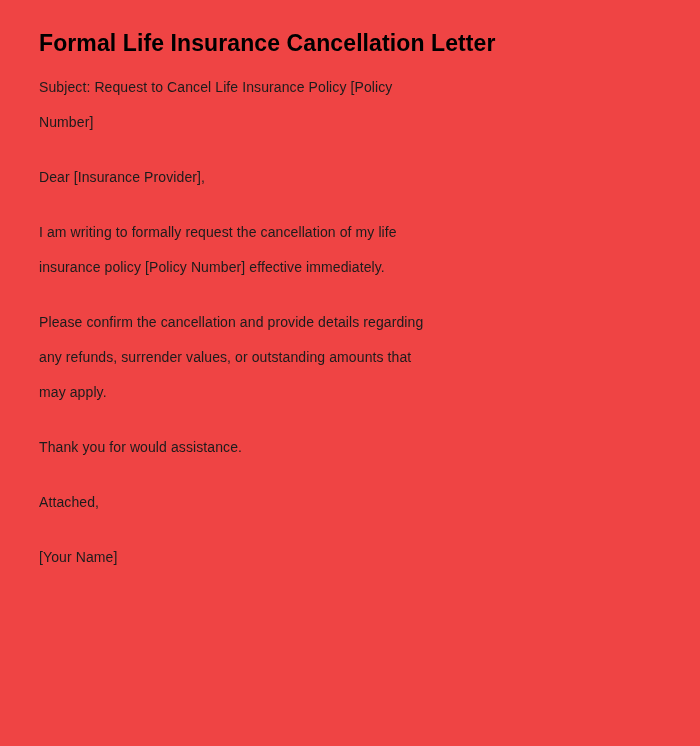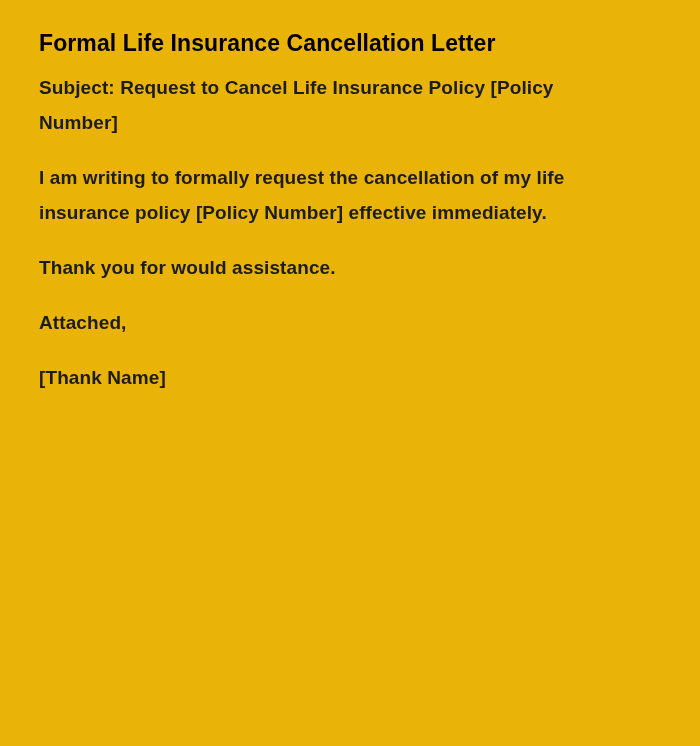--- a/index.html
+++ b/index.html
@@ -4,62 +4,66 @@
 <style>
   html, body {
     margin: 0;
     padding: 0;
     background: #ffffff;
   }
   .page {
     width: 700px;
     height: 746px;
     box-sizing: border-box;
-    background: #eab308;
+    background: #ef4444;
     overflow: hidden;
     font-family: "Liberation Sans", "DejaVu Sans", sans-serif;
   }
   .letter {
     padding: 28px 39px 0 39px;
   }
   .letter-title {
     margin: 0 0 12px 0;
     font-size: 23px;
     line-height: 30px;
     font-weight: 700;
     color: #000000;
     letter-spacing: 0.1px;
   }
   .letter-paragraph {
     margin: 0 0 20px 0;
-    font-size: 19px;
+    font-size: 14px;
     line-height: 35px;
-    font-weight: 700;
+    font-weight: 400;
     color: #1c1c1c;
     white-space: pre-line; 
     letter-spacing: 0.1px;
   }
 </style>
 </head>
 <body>
 
 <div class="page">
   <article class="letter">
 
     <h2 class="letter-title">Formal Life Insurance Cancellation Letter</h2>
 
     <p class="letter-paragraph">Subject: Request to Cancel Life Insurance Policy [Policy
 Number]</p>
 
+    <p class="letter-paragraph">Dear [Insurance Provider],</p>
 
     <p class="letter-paragraph">I am writing to formally request the cancellation of my life
 insurance policy [Policy Number] effective immediately.</p>
 
+    <p class="letter-paragraph">Please confirm the cancellation and provide details regarding
+any refunds, surrender values, or outstanding amounts that
+may apply.</p>
 
 
     <p class="letter-paragraph">Thank you for would assistance.</p>
 
     <p class="letter-paragraph">Attached,</p>
 
-    <p class="letter-paragraph">[Thank Name]</p>
+    <p class="letter-paragraph">[Your Name]</p>
 
   </article>
 </div>
 
 </body></html>

